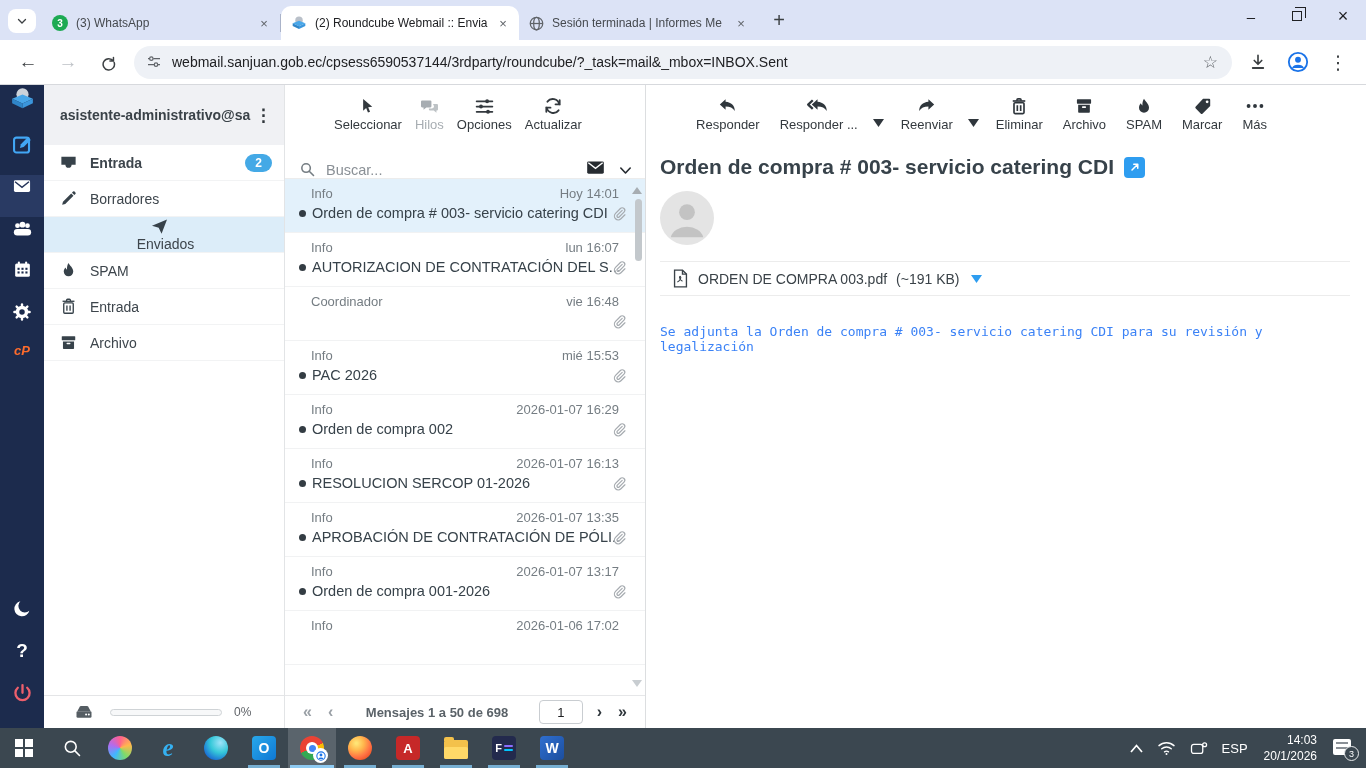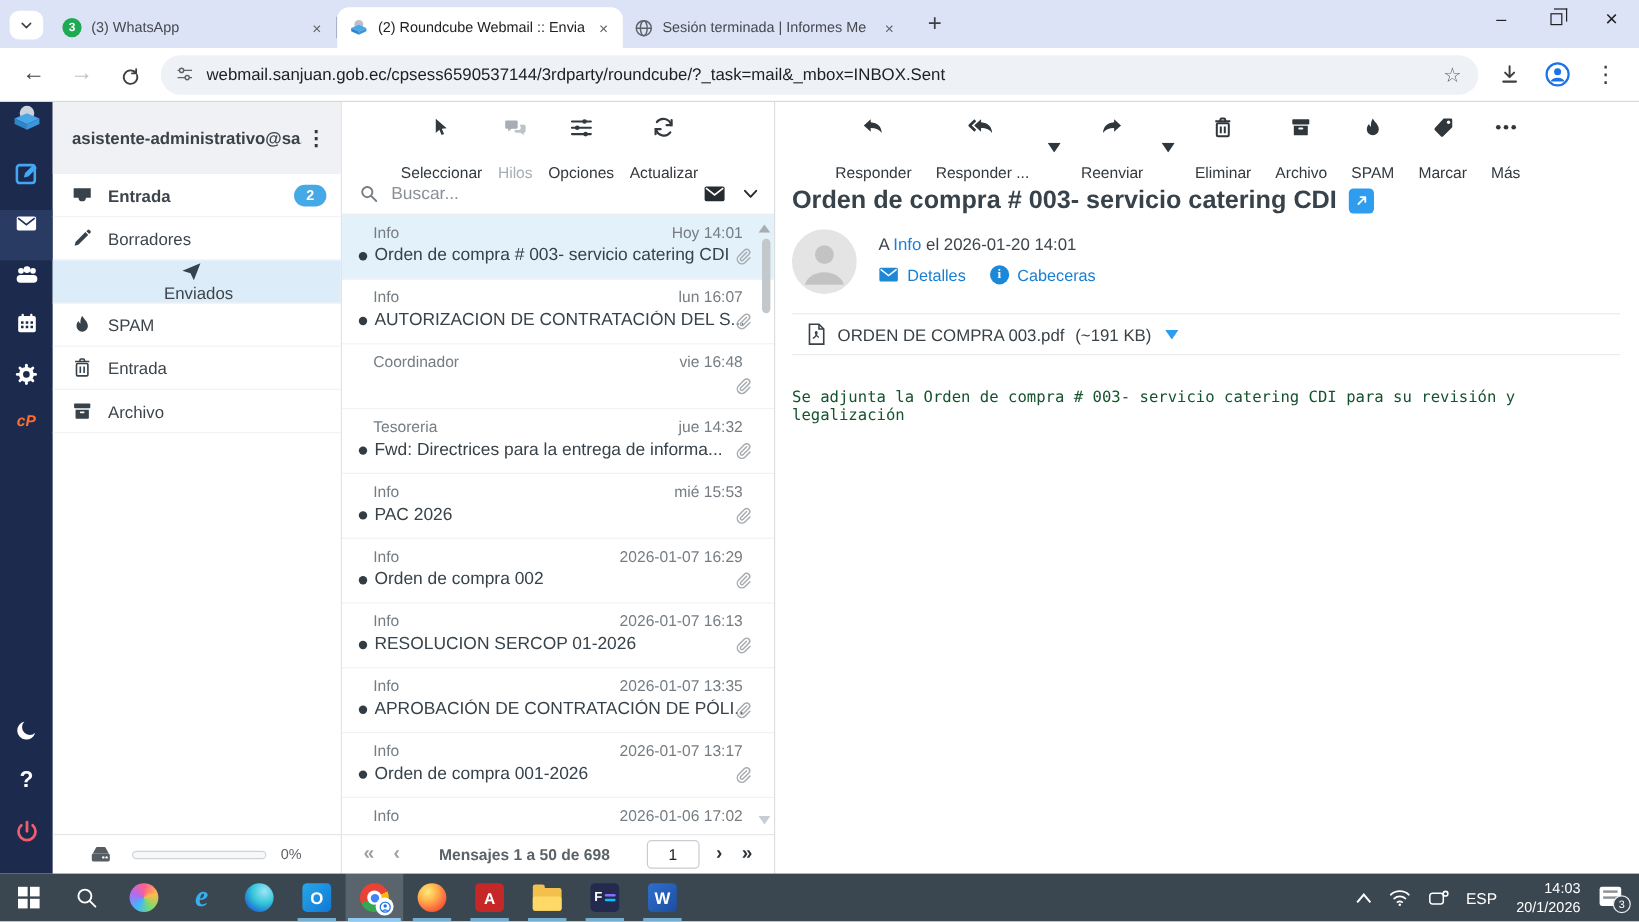--- a/index.html
+++ b/index.html
@@ -58,25 +58,25 @@
   .folder-label{flex:1;}
   .folder-row.unseen .folder-label{font-weight:bold;}
   .folder-badge{min-width:27px;height:18px;border-radius:9px;background:var(--badge-blue);color:#fff;font-size:12px;font-weight:bold;display:flex;align-items:center;justify-content:center;padding:0 6px;}
   .folders-footer{height:33px;border-top:1px solid #e4e5e7;display:flex;align-items:center;padding:0 12px 0 30px;flex:none;}
   .quota-bar{width:112px;height:7px;border:1px solid #cfd3d6;border-radius:4px;margin:0 12px 0 16px;background:#f7f8f9;}
   .quota-text{font-size:12px;color:#5f6368;}
 
   
   .list-col{width:361px;flex:none;border-right:1px solid #dcdee0;display:flex;flex-direction:column;background:#fff;position:relative;}
   .list-toolbar{height:60px;display:flex;align-items:flex-start;padding:10px 0 0 46px;gap:7px;flex:none;}
-  .tb-btn{display:flex;flex-direction:column;align-items:center;gap:19px;color:#33393e;font-size:13px;padding:0 3px;}
+  .tb-btn{display:flex;flex-direction:column;align-items:center;gap:0;color:#33393e;font-size:13px;padding:0 3px;}
   .tb-btn .tb-ic{height:22px;display:flex;align-items:center;justify-content:center;}
   .tb-btn.disabled{color:#a7adb2;}
   .tb-caret{align-self:flex-end;margin:0 0 18px -2px;}
-  .search-row{height:34px;display:flex;align-items:center;padding:0 12px 0 14px;border-bottom:1px solid #ececec;flex:none;}
+  .search-row{height:34px;display:flex;align-items:flex-end;padding:0 12px 0 14px;border-bottom:1px solid #ececec;flex:none;}
   .search-input{flex:1;border:none;outline:none;font-size:14.5px;color:#202124;margin-left:10px;font-family:"Liberation Sans",sans-serif;background:transparent;}
   .search-input::placeholder{color:#8a9096;}
   .message-list{flex:1;overflow:hidden;position:relative;}
   .msg-row{height:54px;padding:7px 26px 0 14px;border-bottom:1px solid #f1f2f3;position:relative;}
   .msg-row.selected{background:#e3f1fb;}
   .msg-line1{display:flex;font-size:13px;color:#757d83;margin-bottom:4px;}
   .msg-sender{flex:1;padding-left:12px;}
   .msg-date{white-space:nowrap;}
   .msg-line2{display:flex;align-items:center;font-size:14.5px;color:#37424a;}
   .msg-dot{width:7px;height:7px;border-radius:50%;background:#333c43;margin-right:6px;flex:none;}
@@ -101,21 +101,21 @@
   .meta-row{display:flex;margin-top:12px;}
   .meta-text{margin-left:18px;padding-top:4px;}
   .meta-line1{font-size:14px;color:#3d454c;}
   .meta-line1 .to-link{color:var(--link-blue);}
   .meta-line2{display:flex;align-items:center;gap:20px;margin-top:10px;font-size:13.5px;}
   .meta-link{display:flex;align-items:center;gap:7px;color:var(--link-blue);}
   .info-badge{width:16px;height:16px;border-radius:50%;background:#1d87d8;color:#fff;font-size:11px;font-weight:bold;font-family:"Liberation Serif",serif;display:flex;align-items:center;justify-content:center;}
   .attach-bar{margin-top:16px;border:1px solid #ececec;border-left:none;border-right:none;padding:7px 12px;display:flex;align-items:center;gap:9px;font-size:14px;color:#3a4248;}
   .attach-size{color:#3a4248;}
   .attach-caret{margin-left:2px;}
-  .msg-body{margin-top:28px;font-family:"DejaVu Sans Mono",monospace;font-size:13px;color:#14532d;white-space:pre-wrap;}
+  .msg-body{margin-top:28px;font-family:"DejaVu Sans Mono",monospace;font-size:13px;color:#3b82f6;white-space:pre-wrap;}
 
   
   .taskbar{position:absolute;left:0;bottom:0;width:100%;height:40px;background:var(--taskbar);display:flex;align-items:stretch;}
   .tb-cell{width:48px;display:flex;align-items:center;justify-content:center;position:relative;flex:none;}
   .tb-cell.running:after{content:"";position:absolute;bottom:0;left:8px;right:8px;height:3px;background:#76aed1;}
   .tb-cell.app-active{background:rgba(255,255,255,.16);}
   .tb-cell.app-active:after{content:"";position:absolute;bottom:0;left:2px;right:2px;height:3px;background:#8ecaf2;}
   .ic24{width:24px;height:24px;position:relative;}
   .start-grid{display:grid;grid-template-columns:8px 8px;grid-template-rows:8px 8px;gap:2px;}
   .start-grid div{background:#fff;}
@@ -459,33 +459,20 @@
   <div class="msg-row">
     <div class="msg-line1">
       <span class="msg-sender">Coordinador</span>
       <span class="msg-date">vie 16:48</span>
     </div>
     <svg class="msg-clip" width="16" height="17" viewBox="0 0 24 24">
       <path d="M16.8 7.2 l-7.3 7.3 a1.9 1.9 0 0 0 2.7 2.7 l7.3-7.3 a3.8 3.8 0 0 0-5.4-5.4 l-7.3 7.3 a5.7 5.7 0 0 0 8.1 8.1 l6-6" fill="none" stroke="#a6abb0" stroke-width="1.8" stroke-linecap="round"></path>
     </svg>
   </div>
 
-  <div class="msg-row">
-    <div class="msg-line1">
-      <span class="msg-sender">Tesoreria</span>
-      <span class="msg-date">jue 14:32</span>
-    </div>
-    <div class="msg-line2">
-      <span class="msg-dot"></span>
-      <span class="msg-subject">Fwd: Directrices para la entrega de informa...</span>
-    </div>
-    <svg class="msg-clip" width="16" height="17" viewBox="0 0 24 24">
-      <path d="M16.8 7.2 l-7.3 7.3 a1.9 1.9 0 0 0 2.7 2.7 l7.3-7.3 a3.8 3.8 0 0 0-5.4-5.4 l-7.3 7.3 a5.7 5.7 0 0 0 8.1 8.1 l6-6" fill="none" stroke="#a6abb0" stroke-width="1.8" stroke-linecap="round"></path>
-    </svg>
-  </div>
 
   <div class="msg-row">
     <div class="msg-line1">
       <span class="msg-sender">Info</span>
       <span class="msg-date">mié 15:53</span>
     </div>
     <div class="msg-line2">
       <span class="msg-dot"></span>
       <span class="msg-subject">PAC 2026</span>
     </div>
@@ -671,40 +658,20 @@
               <path d="M6 18 L17 7 M9.5 6.5 h8 v8" fill="none" stroke="#fff" stroke-width="3" stroke-linecap="round" stroke-linejoin="round"></path>
             </svg>
         </span>
       </div>
       <div class="meta-row">
         <svg width="54" height="54" viewBox="0 0 24 24">
           <circle cx="12" cy="12" r="12" fill="#e4e4e4"></circle>
           <circle cx="12" cy="9.4" r="3.5" fill="#c3c3c3"></circle>
           <path d="M4.8 20.6 a7.3 5.6 0 0 1 14.4 0 Z" fill="#c3c3c3"></path>
         </svg>
-        <div class="meta-text">
-          <div class="meta-line1">
-            <span>A</span>
-            <span class="to-link">Info</span>
-            <span>el 2026-01-20 14:01</span>
-          </div>
-          <div class="meta-line2">
-            <span class="meta-link">
-              <svg width="17" height="14" viewBox="0 0 24 20">
-                  <rect x="1" y="1.5" width="22" height="16.5" rx="1.8" fill="#1d87d8"></rect>
-                  <path d="M2.5 3.5 L12 11 L21.5 3.5" fill="none" stroke="#fff" stroke-width="1.8"></path>
-                </svg>
-              <span>Detalles</span>
-            </span>
-            <span class="meta-link">
-              <span class="info-badge">i</span>
-              <span>Cabeceras</span>
-            </span>
-          </div>
-        </div>
       </div>
 
       <div class="attach-bar">
         <svg width="17" height="19" viewBox="0 0 20 24">
           <path d="M2.5 1.5 h10 l5 5 v16 h-15 Z" fill="none" stroke="#3a4248" stroke-width="1.7"></path>
           <path d="M12.5 1.5 v5 h5" fill="none" stroke="#3a4248" stroke-width="1.7"></path>
           <path d="M6 16.5 c2.5-1 5.5-5.5 4-7 c-1.5-1.5-2.5 3.5 2.5 6" fill="none" stroke="#3a4248" stroke-width="1.4"></path>
         </svg>
         <span>ORDEN DE COMPRA 003.pdf</span>
         <span class="attach-size">(~191 KB)</span>

